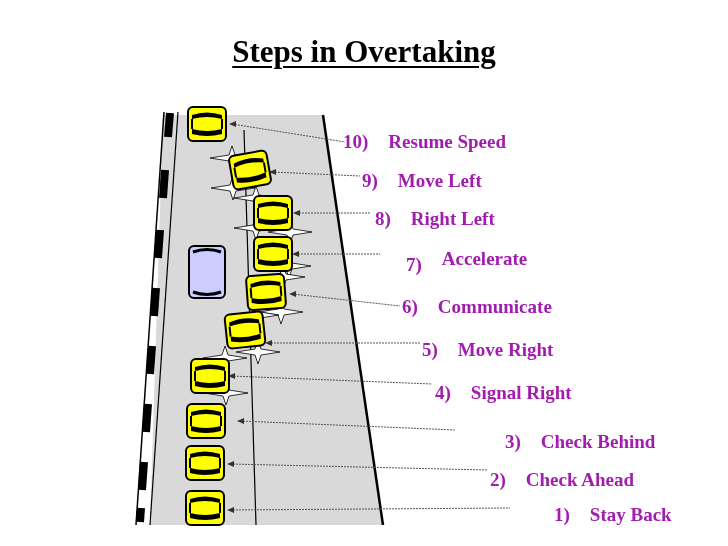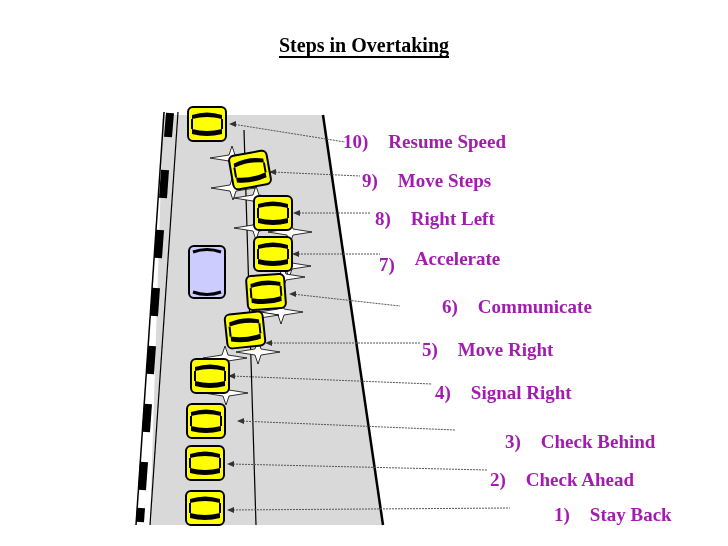--- a/index.html
+++ b/index.html
@@ -1,17 +1,17 @@
 <!DOCTYPE html>
 <html><head>
 <meta charset="utf-8">
 <style>
   html,body{margin:0;padding:0;background:#fff;}
   body{width:728px;height:546px;position:relative;overflow:hidden;font-family:"Liberation Serif",serif;}
-  #title{position:absolute;left:0;width:728px;top:34px;text-align:center;font-weight:bold;font-size:20px;text-decoration:underline;text-decoration-thickness:2px;text-underline-offset:4px;color:#000;}
+  #title{position:absolute;left:0;width:728px;top:34px;text-align:center;font-weight:bold;font-size:31px;text-decoration:underline;text-decoration-thickness:2px;text-underline-offset:4px;color:#000;}
   svg{position:absolute;left:0;top:0;}
   .lbl{position:absolute;font-weight:bold;font-size:19px;color:#a21caf;white-space:nowrap;}
   .lbl .num{display:inline-block;margin-right:20px;}
 </style>
 </head>
 <body>
 
 <div id="title">Steps in Overtaking</div>
 
 <svg width="728" height="546" viewBox="0 0 728 546">
@@ -101,21 +101,21 @@
     <use href="#ycar" transform="translate(266,292) rotate(-4)"></use>
     <use href="#ycar" transform="translate(245,330) rotate(-6)"></use>
     <use href="#ycar" transform="translate(210,376)"></use>
     <use href="#ycar" transform="translate(206,421)"></use>
     <use href="#ycar" transform="translate(205,463)"></use>
     <use href="#ycar" transform="translate(205,508)"></use>
   </g>
 </svg>
 
 <div class="lbl" style="left:343px;top:131px;"><span class="num">10)</span><span>Resume Speed</span></div>
-<div class="lbl" style="left:362px;top:170px;"><span class="num">9)</span><span>Move Steps</span></div>
+<div class="lbl" style="left:362px;top:170px;"><span class="num">9)</span><span>Move Left</span></div>
 <div class="lbl" style="left:375px;top:208px;"><span class="num">8)</span><span>Right Left</span></div>
-<div class="lbl" style="left:379px;top:248px;text-align:center;"><span class="num" style="position:relative;top:6px;">7)</span><span>Accelerate</span></div>
-<div class="lbl" style="left:402px;top:296px;margin-left:40px;"><span class="num">6)</span><span>Communicate</span></div>
+<div class="lbl" style="left:406px;top:248px;text-align:center;"><span class="num" style="position:relative;top:6px;">7)</span><span>Accelerate</span></div>
+<div class="lbl" style="left:402px;top:296px;"><span class="num">6)</span><span>Communicate</span></div>
 <div class="lbl" style="left:422px;top:339px;"><span class="num">5)</span><span>Move Right</span></div>
 <div class="lbl" style="left:435px;top:382px;"><span class="num">4)</span><span>Signal Right</span></div>
 <div class="lbl" style="left:457px;top:431px;margin-left:48px;"><span class="num">3)</span><span>Check Behind</span></div>
 <div class="lbl" style="left:490px;top:469px;"><span class="num">2)</span><span>Check Ahead</span></div>
 <div class="lbl" style="left:511px;top:504px;margin-left:43px;"><span class="num">1)</span><span>Stay Back</span></div>
 
 </body></html>

